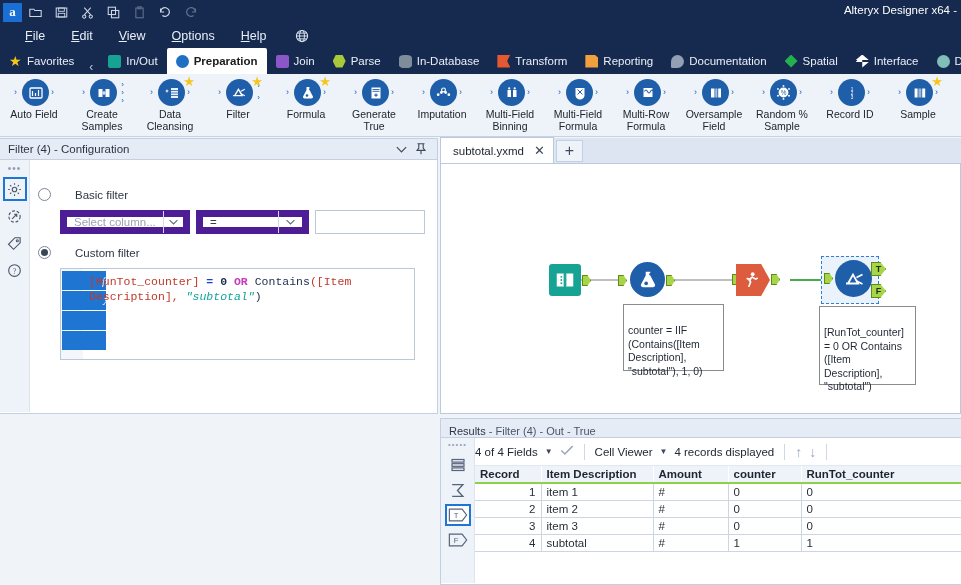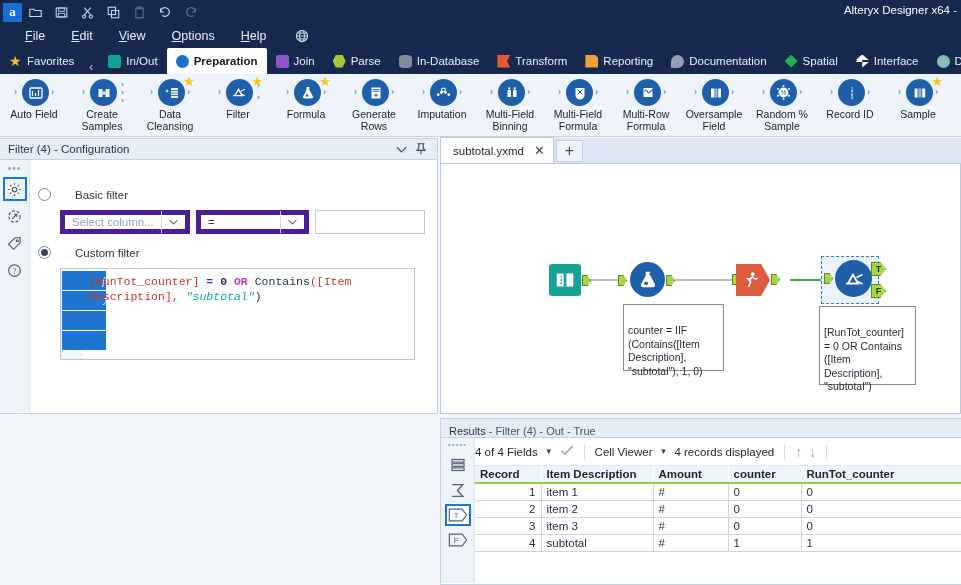--- a/index.html
+++ b/index.html
@@ -129,21 +129,21 @@
   .radio-row { display:flex; align-items:center; gap:24px; margin-top:14px; }
   .radio {
     width:13px; height:13px; border-radius:50%;
     border:1.4px solid #7d879a; background:#fff;
     display:flex; align-items:center; justify-content:center;
   }
   .radio .dot { width:7px; height:7px; border-radius:50%; background:#3a4656; }
   .radio-label { font-size:11.5px; color:#2c3643; }
   .basic-row { display:flex; gap:6px; margin-top:9px; padding-left:22px; }
   .sel-box {
-    height:24px; background:#fff; border:5px solid #4c1d95;
+    height:24px; background:#fff; border:7px solid #4c1d95;
     display:flex; align-items:center;
   }
   .sel-box .txt { font-size:11.5px; color:#9aa4b4; padding:0 7px; flex:1; white-space:nowrap;}
   .sel-box .txt.val { color:#36404e; }
   .sel-box .chev {
     width:24px; height:22px; border-left:1px solid #d3dae6;
     display:flex; align-items:center; justify-content:center; color:#5d6879;
   }
   .plain-box { height:24px; background:#fff; border:1px solid #bcc7d8; }
   .expr-area {
@@ -476,21 +476,21 @@
           <span class="arr r">›</span>
         <div class="tool-circle">
           <svg width="16" height="16" viewBox="0 0 16 16">
               <rect x="3.5" y="2.5" width="9" height="11" fill="#fff"></rect>
               <path d="M4.5 4.5h7M4.5 6.3h7" stroke="#1f5fa9" stroke-width="0.9"></path>
               <path d="M8 8.4v3.4M6.3 10.1h3.4" stroke="#1f5fa9" stroke-width="1.1"></path>
             </svg>
         </div>
       </div>
       <div class="tool-label" style="white-space:pre-line">Generate
-Rows</div>
+True</div>
     </div>
 
     <div class="tool">
       <div class="tool-icon-wrap">
         <span class="arr l">›</span>
           <span class="arr r">›</span>
         <div class="tool-circle">
           <svg width="17" height="17" viewBox="0 0 16 16">
               <circle cx="3" cy="10" r="1.3" fill="#fff"></circle>
               <circle cx="6" cy="8" r="1.3" fill="#fff"></circle>

